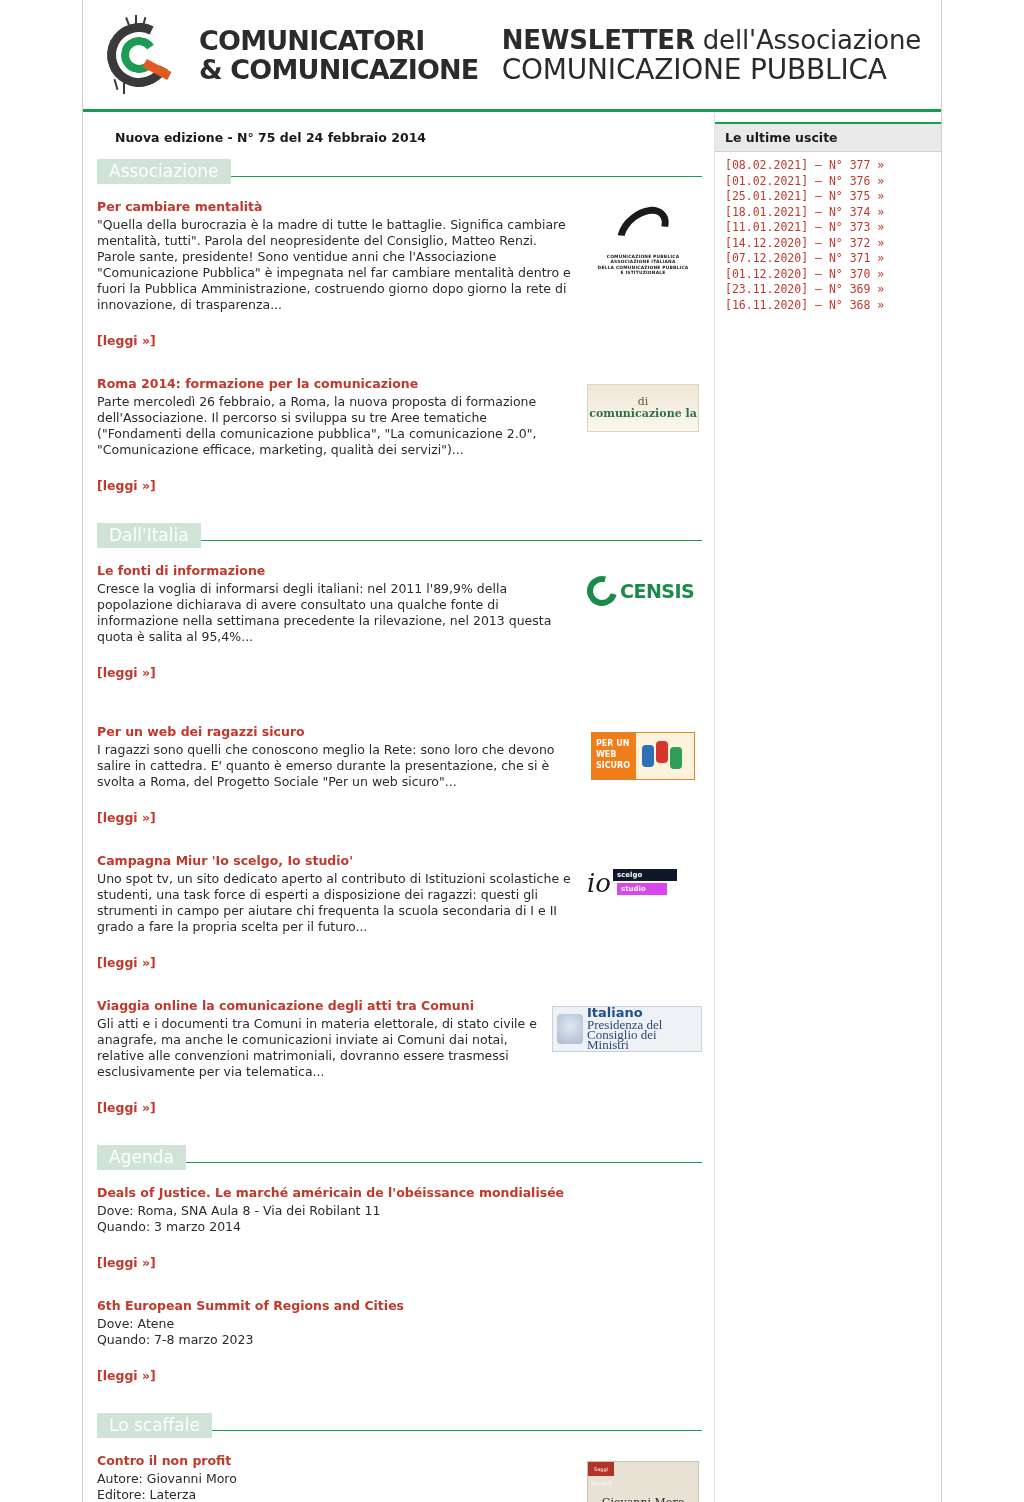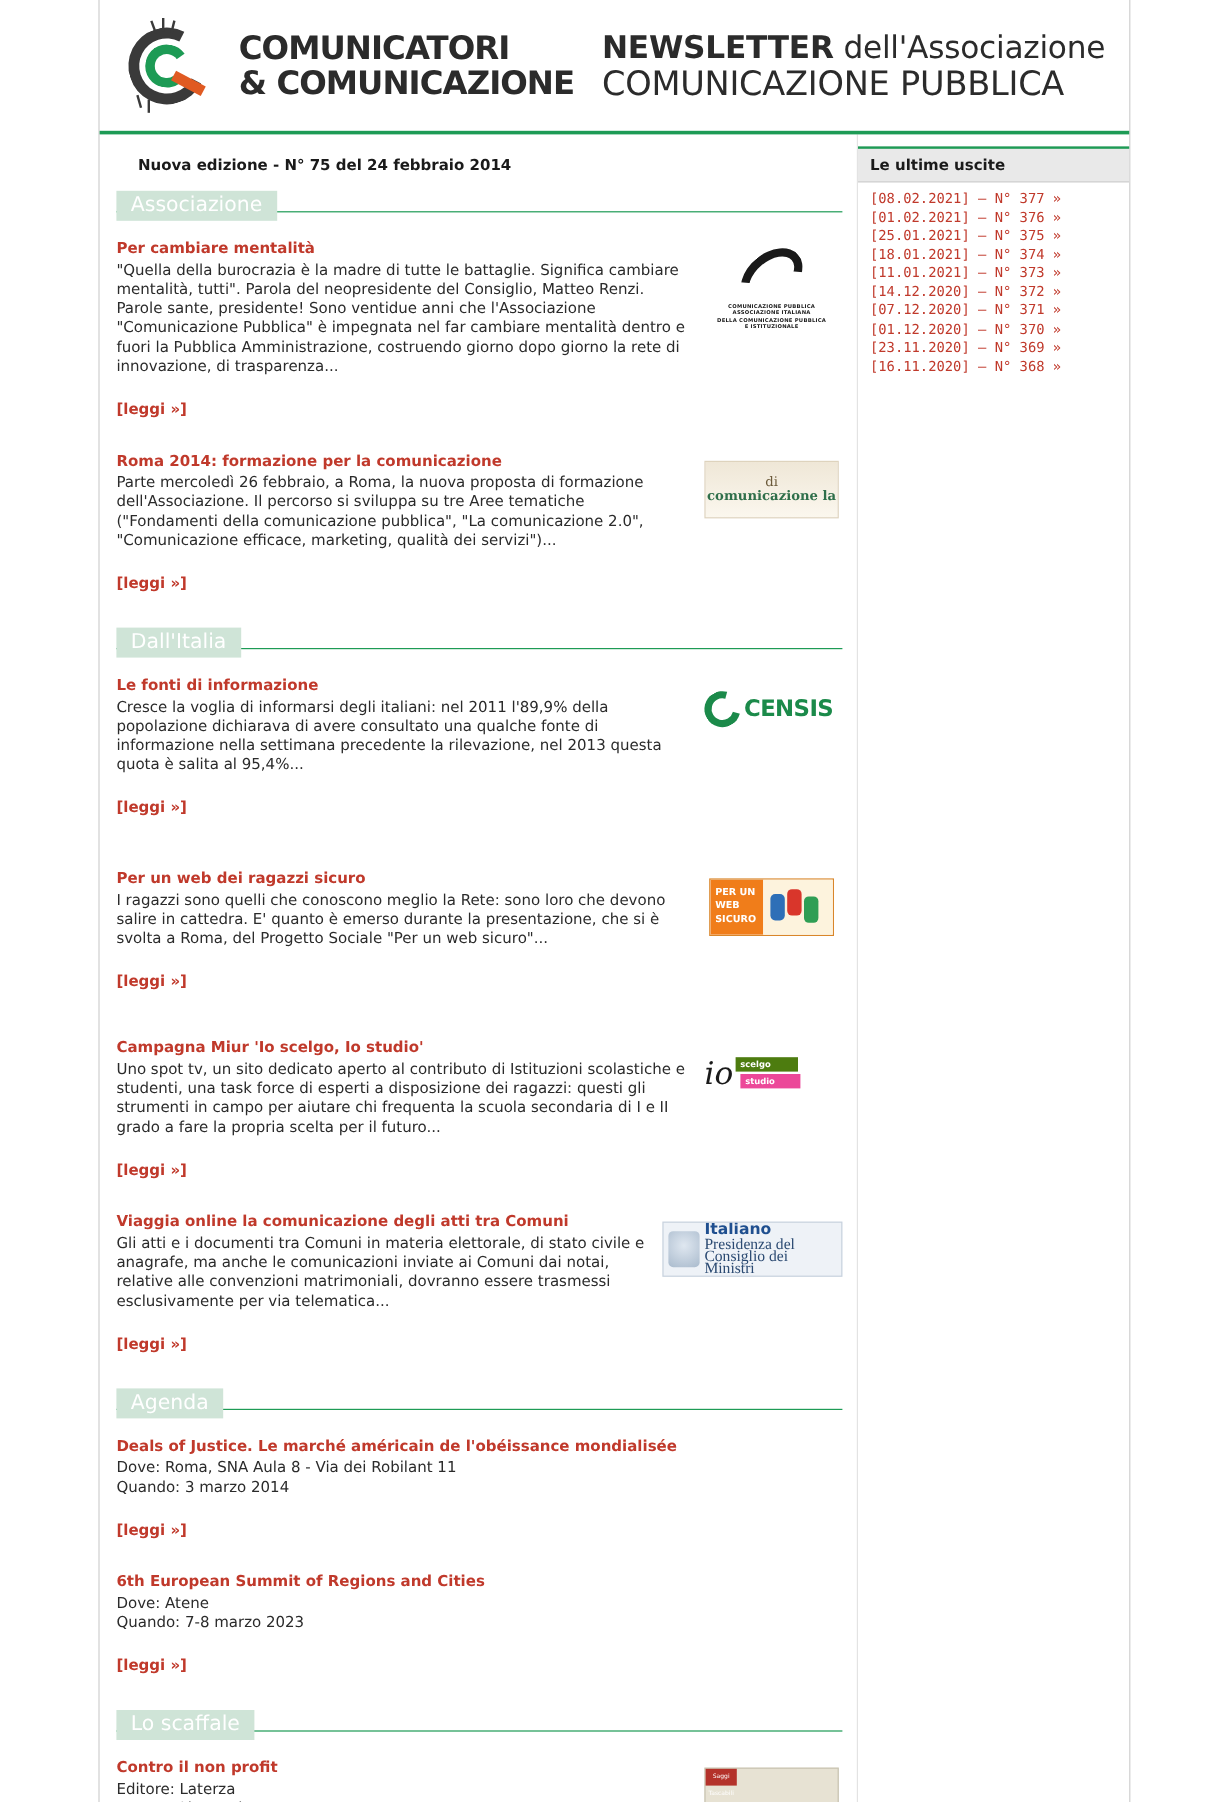--- a/index.html
+++ b/index.html
@@ -445,31 +445,31 @@
               <div class="right">
                 <div class="kid" style="left:6px; top:12px; background:#2e6fb7;"></div>
                 <div class="kid" style="left:20px; top:8px; background:#d9362b;"></div>
                 <div class="kid" style="left:34px; top:14px; background:#2f9e54;"></div>
               </div>
             </div>
           </div>
         </div>
         <a class="leggi" href="#">[leggi »]</a>
 
-        <div class="article" style="margin-top:24px;gap:13px;">
+        <div class="article" style="margin-top:12px;gap:13px;">
           <div class="txt">
             <div class="art-title">Campagna Miur 'Io scelgo, Io studio'</div>
             <p class="art-body">Uno spot tv, un sito dedicato aperto al contributo di Istituzioni scolastiche e studenti, una task force di esperti a disposizione dei ragazzi: questi gli strumenti in campo per aiutare chi frequenta la scuola secondaria di I e II grado a fare la propria scelta per il futuro...</p>
           </div>
           <div class="thumb">
             <div class="tn tn-io">
               <div class="io">io</div>
               <div class="arrows">
-                <div class="ar" style="background:#4d7c0f; left:0; top:6px; width:52px;">scelgo</div>
-                <div class="ar" style="background:#ec4899; left:4px; top:20px; width:50px;">studio</div>
+                <div class="ar" style="background:#0f172a; left:0; top:6px; width:64px;">scelgo</div>
+                <div class="ar" style="background:#d946ef; left:4px; top:20px; width:50px;">studio</div>
               </div>
 
             </div>
           </div>
         </div>
         <a class="leggi" href="#">[leggi »]</a>
 
         <div class="article" style="margin-top:12px;">
           <div class="txt">
             <div class="art-title">Viaggia online la comunicazione degli atti tra Comuni</div>
@@ -514,22 +514,22 @@
 
         
         <div class="section-head">
           <div class="rule"></div>
           <span class="chip">Lo scaffale</span>
         </div>
 
         <div class="article">
           <div class="txt">
             <div class="art-title">Contro il non profit</div>
+            <p class="art-body">Autore: Giovanni Moro</p>
             <p class="art-body">Editore: Laterza</p>
-            <p class="art-body">Autore: Giovanni Moro</p>
             <a class="leggi" href="#">[leggi »]</a>
           </div>
           <div class="thumb">
             <div class="tn tn-book">
               <div class="topbar">Saggi Tascabili</div>
               <div class="author">Giovanni Moro</div>
 
             </div>
           </div>
         </div>

